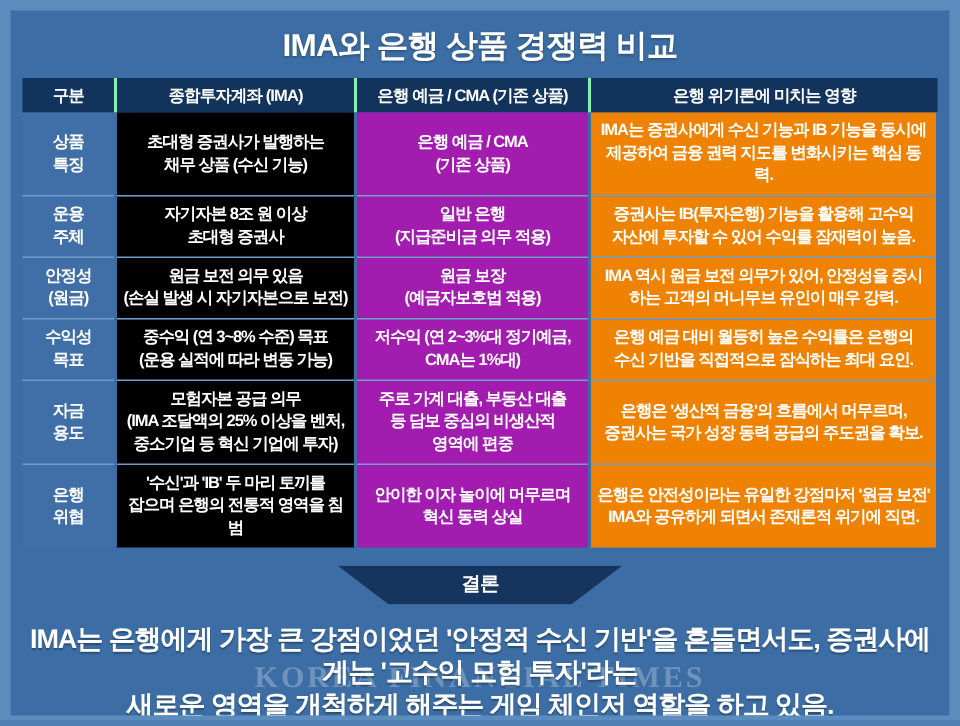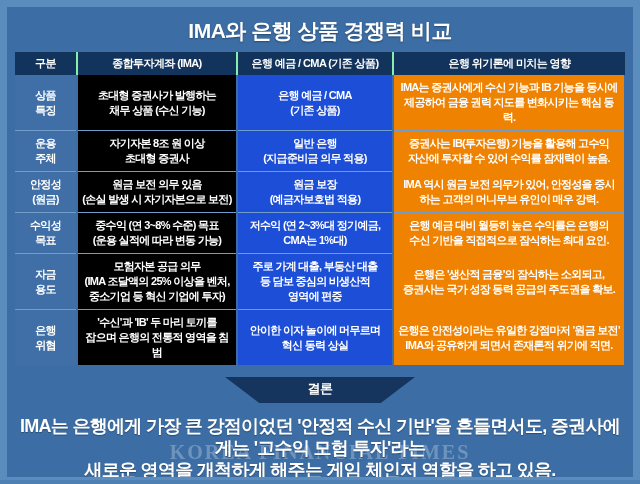--- a/index.html
+++ b/index.html
@@ -74,21 +74,21 @@
     border-bottom:1px solid #6f9cc8;
     border-right:2px solid #3c6ea5;
   }
   .cat{
     background:#3f6fa6;
     font-size:12px;
     letter-spacing:-1px;
     line-height:14px;
   }
   .ima{ background:#000000; }
-  .bank{ background:#1d4ed8; }
+  .bank{ background:#a21caf; }
   .impact{
     background:#ef8200;
     text-align:left;
     padding-left:9px;
     padding-right:6px;
     border-bottom:1px solid #f7b163;
     border-right:none;
     letter-spacing:-0.6px;
   }
   tr:last-child td{border-bottom:none;}
@@ -252,21 +252,21 @@
             <span class="nl">모험자본 공급 의무</span>
             <span class="nl">(IMA 조달액의 25% 이상을 벤처,</span>
             <span class="nl">중소기업 등 혁신 기업에 투자)</span>
           </td>
           <td class="bank">
             <span class="nl">주로 가계 대출, 부동산 대출</span>
             <span class="nl">등 담보 중심의 비생산적</span>
             <span class="nl">영역에 편중</span>
           </td>
           <td class="impact">
-            <span class="nl">은행은 '생산적 금융'의 잠식하는 소외되고,</span>
+            <span class="nl">은행은 '생산적 금융'의 흐름에서 머무르며,</span>
             <span class="nl">증권사는 국가 성장 동력 공급의 주도권을 확보.</span>
           </td>
         </tr>
 
         <tr>
           <td class="cat">
             <span class="nl">은행</span>
             <span class="nl">위협</span>
           </td>
           <td class="ima">

